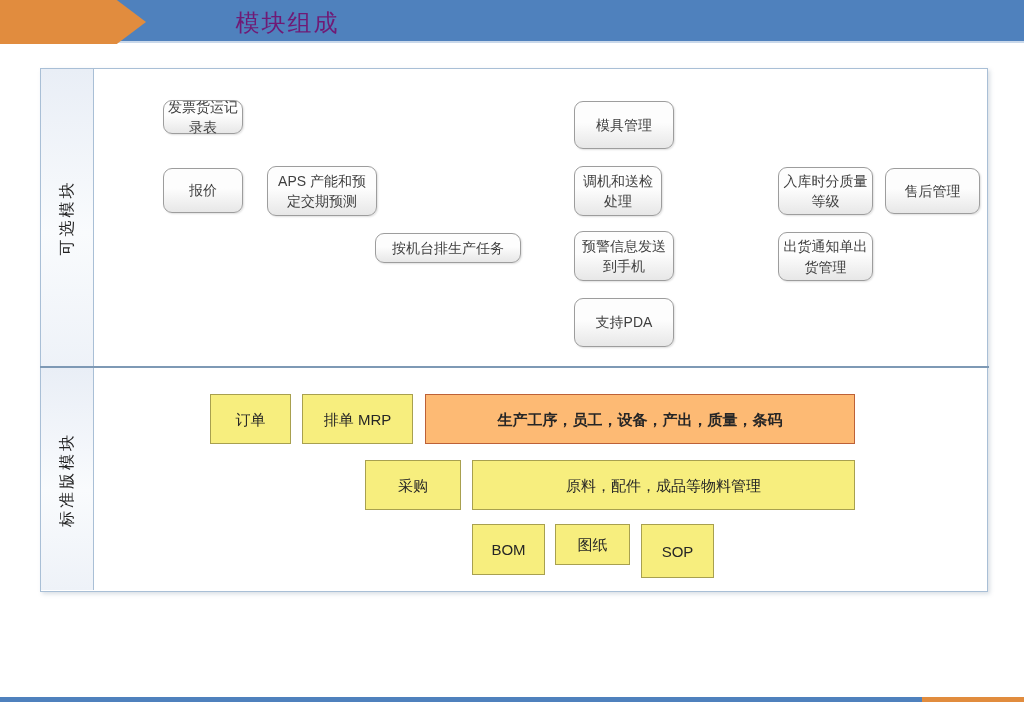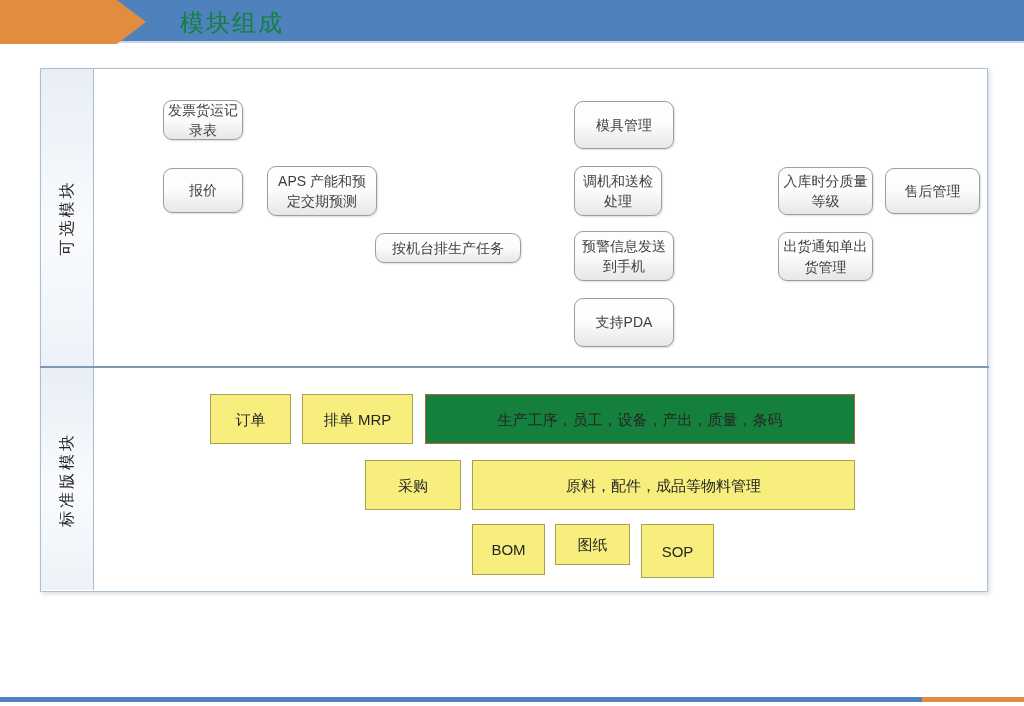--- a/index.html
+++ b/index.html
@@ -8,22 +8,22 @@
     font-family:"Liberation Sans","DejaVu Sans",sans-serif;
   }
   
   .header-bar{position:absolute;left:0;top:0;width:1024px;height:41px;background:#4f81bd;}
   .header-underline{position:absolute;left:0;top:41px;width:1024px;height:2px;background:#c9d8ea;}
   .header-arrow{
     position:absolute;left:0;top:0;width:146px;height:44px;background:#e18c3e;
     clip-path:polygon(0 0,80% 0,100% 50%,80% 100%,0 100%);
   }
   .slide-title{
-    position:absolute;left:180px;top:7px;width:215px;text-align:left;
-    color:#15803d;font-size:24px;letter-spacing:2px;
+    position:absolute;left:180px;top:7px;width:215px;text-align:center;
+    color:#701a75;font-size:24px;letter-spacing:2px;
   }
   
   .frame{
     position:absolute;left:40px;top:68px;width:946px;height:522px;
     border:1.4px solid #a9bfd6;background:#ffffff;
     box-shadow:2px 2px 4px rgba(120,140,160,.28);
   }
   .frame-divider{position:absolute;left:40px;top:366px;width:949px;height:2px;background:#7e99b5;}
   .side-cell{
     position:absolute;left:41px;width:52px;
@@ -46,21 +46,21 @@
     display:flex;align-items:center;justify-content:center;
     text-align:center;font-size:14px;color:#3f3f3f;line-height:1.45;
   }
   
   .ybox{
     position:absolute;box-sizing:border-box;padding:2px 6px;
     border:1.6px solid #a8a04f;background:#f7ee7e;
     display:flex;align-items:center;justify-content:center;
     text-align:left;font-size:15px;color:#262626;line-height:1.4;
   }
-  .obox{border-color:#bd6137;background:#15803d;}
+  .obox{border-color:#bd6137;background:#fdba74;font-weight:bold;}
   
   .footer-blue{position:absolute;left:0;top:697px;width:922px;height:5px;background:#4f81bd;}
   .footer-orange{position:absolute;left:922px;top:697px;width:102px;height:5px;background:#e18c3e;}
 </style>
 </head>
 <body>
 
 <div class="stage">
 
   <div class="header-bar"></div>
@@ -71,21 +71,21 @@
   <div class="frame"></div>
   <div class="frame-divider"></div>
 
   <div class="side-cell top">
     <span class="vlabel">可选模块</span>
   </div>
   <div class="side-cell bottom">
     <span class="vlabel">标准版模块</span>
   </div>
 
-  <div class="gbox" style="left:163px;top:100px;width:80px;height:40px">
+  <div class="gbox" style="left:163px;top:100px;width:80px;height:34px">
     <span>发票货运记录表</span>
   </div>
   <div class="gbox" style="left:163px;top:168px;width:80px;height:45px">
     <span>报价</span>
   </div>
   <div class="gbox" style="left:267px;top:166px;width:110px;height:50px">
     <span>APS 产能和预定交期预测</span>
   </div>
   <div class="gbox" style="left:375px;top:233px;width:146px;height:30px">
     <span>按机台排生产任务</span>

